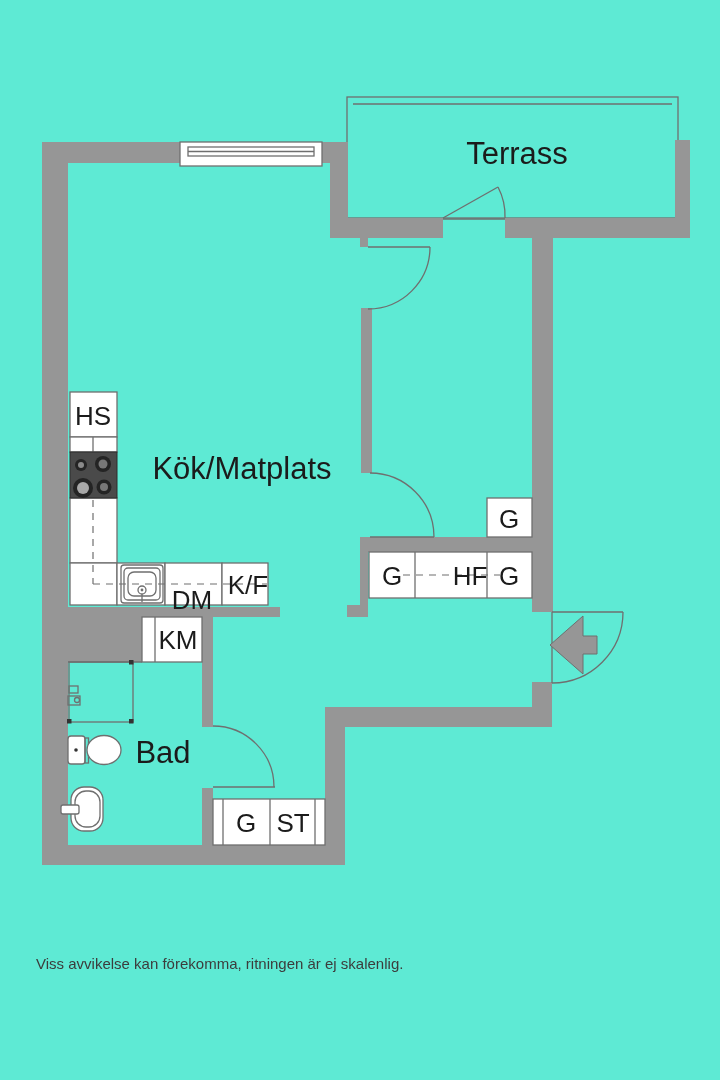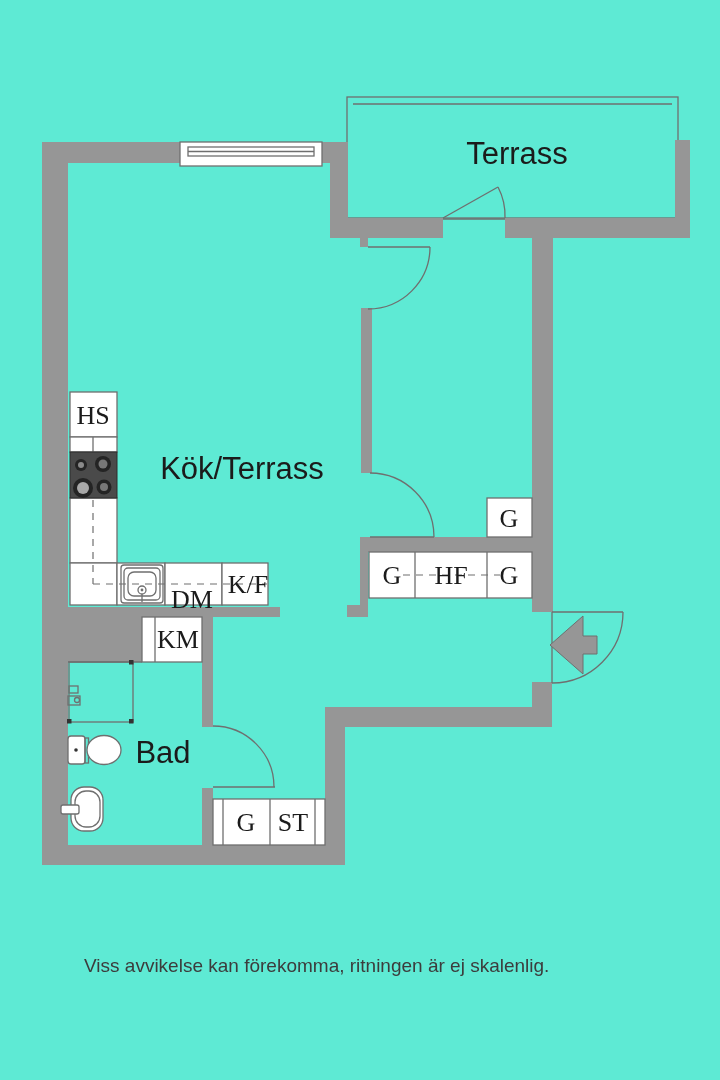--- a/index.html
+++ b/index.html
@@ -6,22 +6,22 @@
   .page{position:relative;width:720px;height:1080px;background:#5eead4;overflow:hidden;
         font-family:"Liberation Sans","DejaVu Sans",sans-serif;}
   svg{position:absolute;left:0;top:0;}
   .wall{fill:var(--wall);stroke:none;}
   .ln{stroke:var(--line);stroke-width:1.3;fill:none;}
   .box{stroke:var(--line);stroke-width:1.3;fill:#ffffff;}
   .dash{stroke:var(--line);stroke-width:1.2;fill:none;stroke-dasharray:7 6;}
   .lbl{position:absolute;transform:translate(-50%,-50%);color:var(--text);
        white-space:nowrap;line-height:1;}
   .room{font-size:31px;}
-  .fix{font-size:26px;font-family:Liberation Serif, serif;}
-  .disclaimer{position:absolute;left:36px;top:955px;font-size:19px;color:var(--muted);margin-left:48px;}
+  .fix{font-size:26px;}
+  .disclaimer{position:absolute;left:36px;top:955px;font-size:15px;color:var(--muted);}
 </style>
 </head>
 <body>
 
 <div class="page">
 
   <svg width="720" height="1080" viewBox="0 0 720 1080">
 
     <g>
       <rect x="347" y="97" width="331" height="121" class="ln" fill="#ffffff"></rect>
@@ -148,28 +148,28 @@
       <circle cx="76" cy="750" r="1.8" fill="#333"></circle>
     </g>
     <g>
       <rect x="71" y="787" width="32" height="44" rx="13" class="box"></rect>
       <rect x="75" y="791" width="25" height="36" rx="11" class="ln"></rect>
       <rect x="61" y="805" width="18" height="9" rx="2" class="box"></rect>
     </g>
   </svg>
 
   <div class="lbl room" style="left:517px;top:153px">Terrass</div>
-  <div class="lbl room" style="left:242px;top:468px">Kök/Terrass</div>
+  <div class="lbl room" style="left:242px;top:468px">Kök/Matplats</div>
   <div class="lbl room" style="left:163px;top:752px">Bad</div>
 
   <div class="lbl fix" style="left:93px;top:416px">HS</div>
   <div class="lbl fix" style="left:192px;top:600px">DM</div>
   <div class="lbl fix" style="left:248px;top:585px">K/F</div>
   <div class="lbl fix" style="left:178px;top:640px">KM</div>
   <div class="lbl fix" style="left:392px;top:576px">G</div>
-  <div class="lbl fix" style="left:451px;top:576px">HF</div>
+  <div class="lbl fix" style="left:470px;top:576px">HF</div>
   <div class="lbl fix" style="left:509px;top:576px">G</div>
   <div class="lbl fix" style="left:509px;top:519px">G</div>
   <div class="lbl fix" style="left:246px;top:823px">G</div>
   <div class="lbl fix" style="left:293px;top:823px">ST</div>
 
   <div class="disclaimer">Viss avvikelse kan förekomma, ritningen är ej skalenlig.</div>
 </div>
 
 </body></html>

